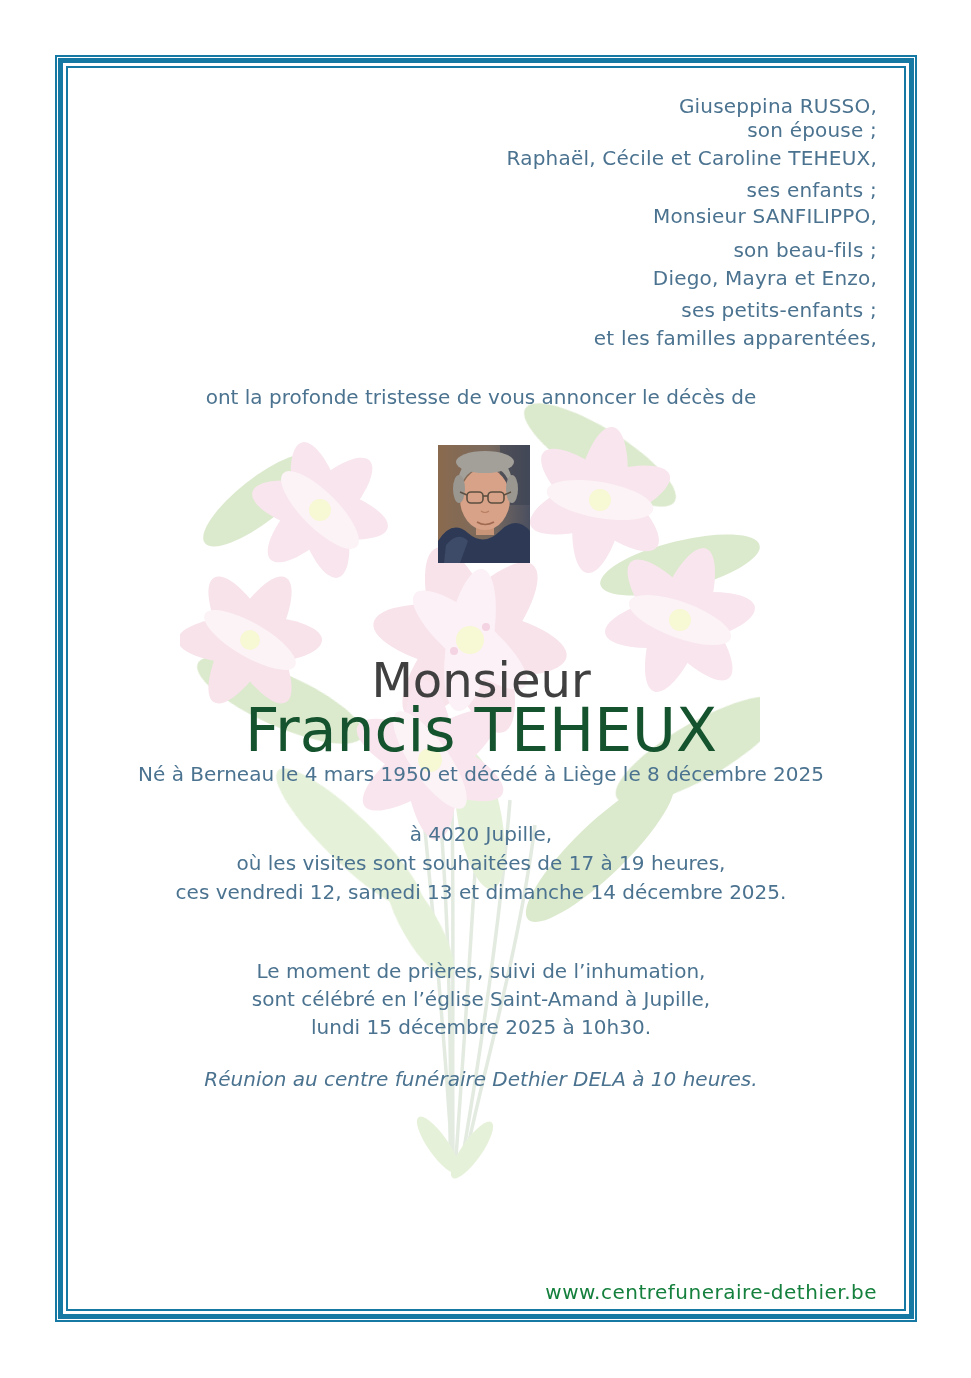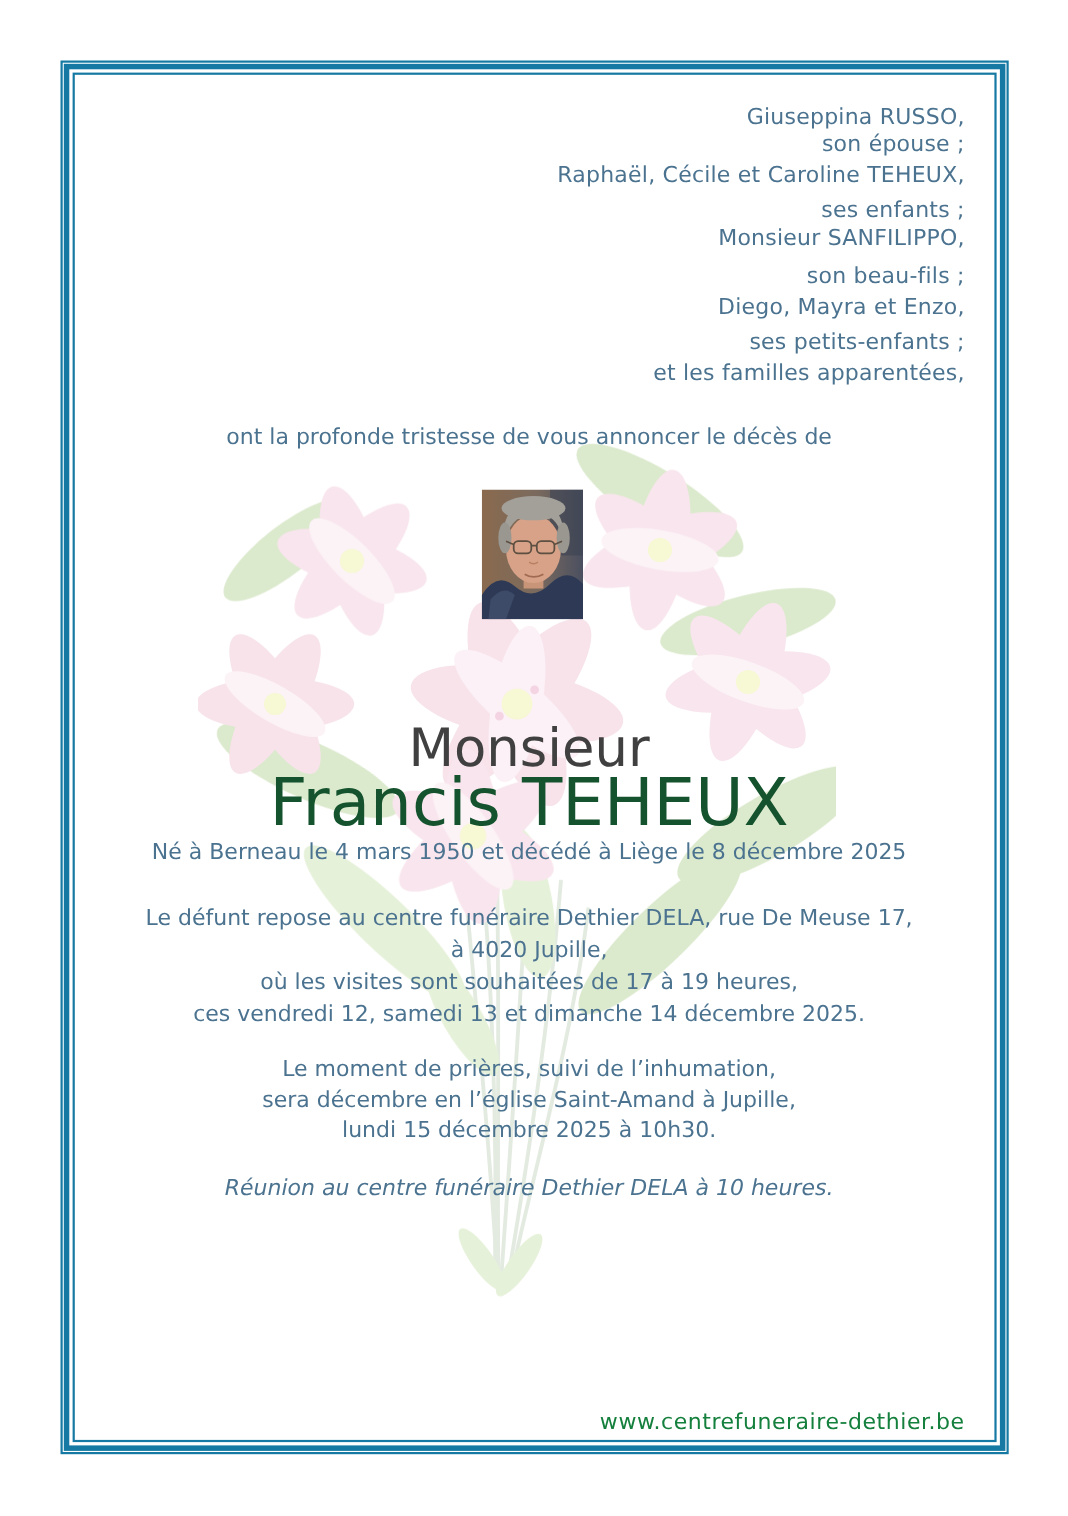--- a/index.html
+++ b/index.html
@@ -197,29 +197,28 @@
 
       <path d="M39,77 Q47,82 56,77" fill="none" stroke="#a06a52" stroke-width="1.6"></path>
       <path d="M43,66 Q47,69 51,66" fill="none" stroke="#b97f63" stroke-width="1.2"></path>
     </svg>
 
     <div class="center-line deceased-title">Monsieur</div>
     <div class="center-line deceased-name">Francis TEHEUX</div>
     <div class="center-line life-line">Né à Berneau le 4 mars 1950 et décédé à Liège le 8 décembre 2025</div>
 
     <div class="block repose-block">
-      <div>Le défunt repose au centre funéraire Dethier DELA, rue De Meuse 17,</div>
       <div>à 4020 Jupille,</div>
       <div>où les visites sont souhaitées de 17 à 19 heures,</div>
       <div>ces vendredi 12, samedi 13 et dimanche 14 décembre 2025.</div>
     </div>
 
     <div class="block ceremony-block">
       <div>Le moment de prières, suivi de l’inhumation,</div>
-      <div>sera décembre en l’église Saint-Amand à Jupille,</div>
+      <div>sont célébré en l’église Saint-Amand à Jupille,</div>
       <div class="bold-line">lundi 15 décembre 2025 à 10h30.</div>
     </div>
 
     <div class="center-line reunion-line">Réunion au centre funéraire Dethier DELA à 10 heures.</div>
 
     <div class="website">www.centrefuneraire-dethier.be</div>
 
   </div>
 </div>
 

